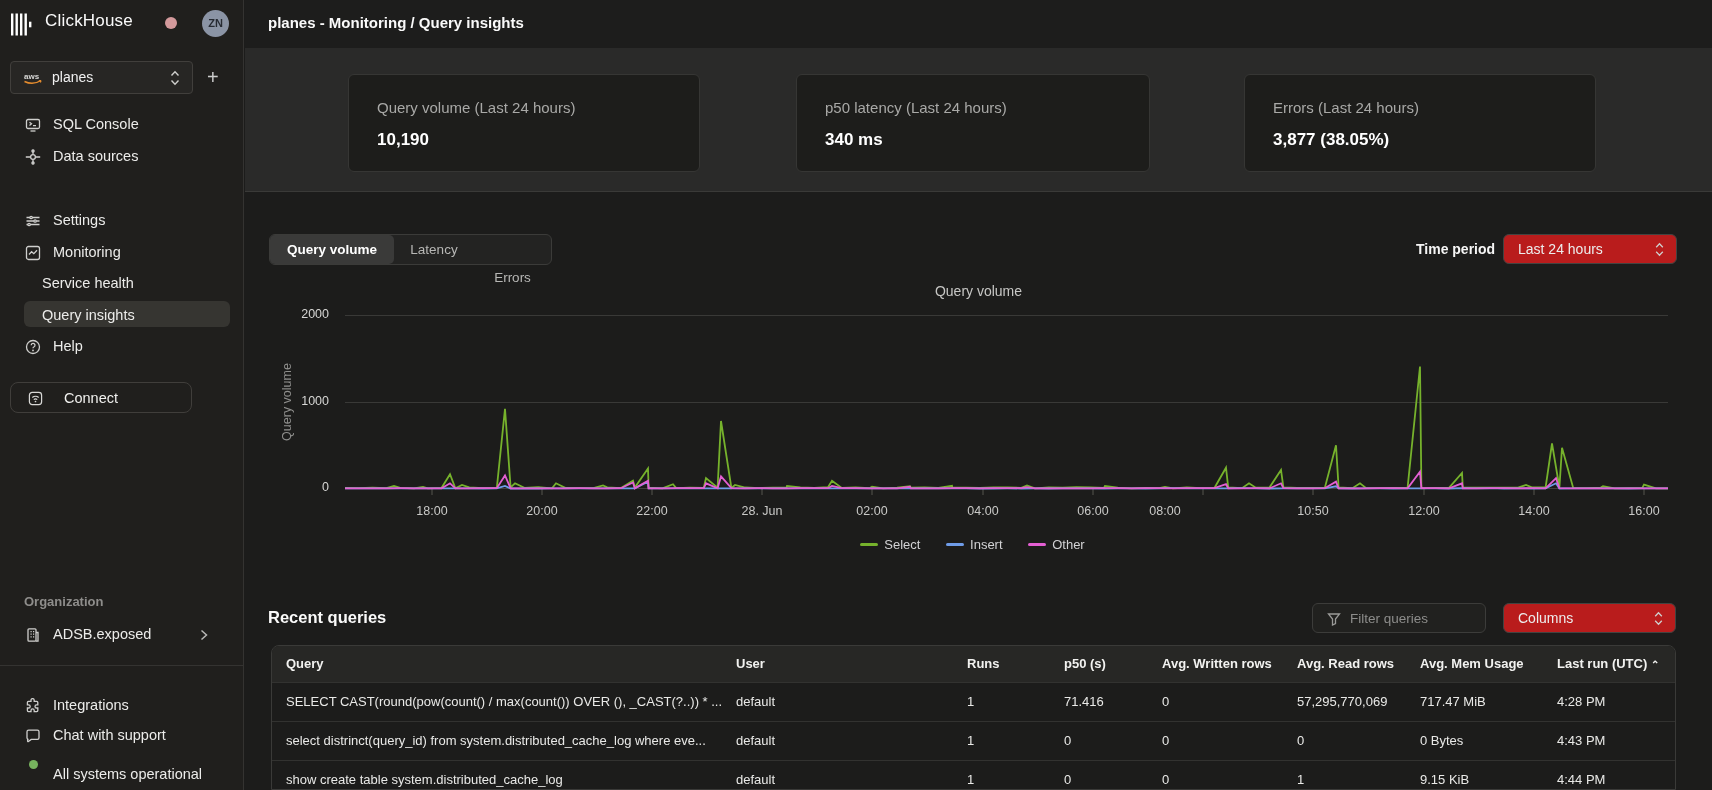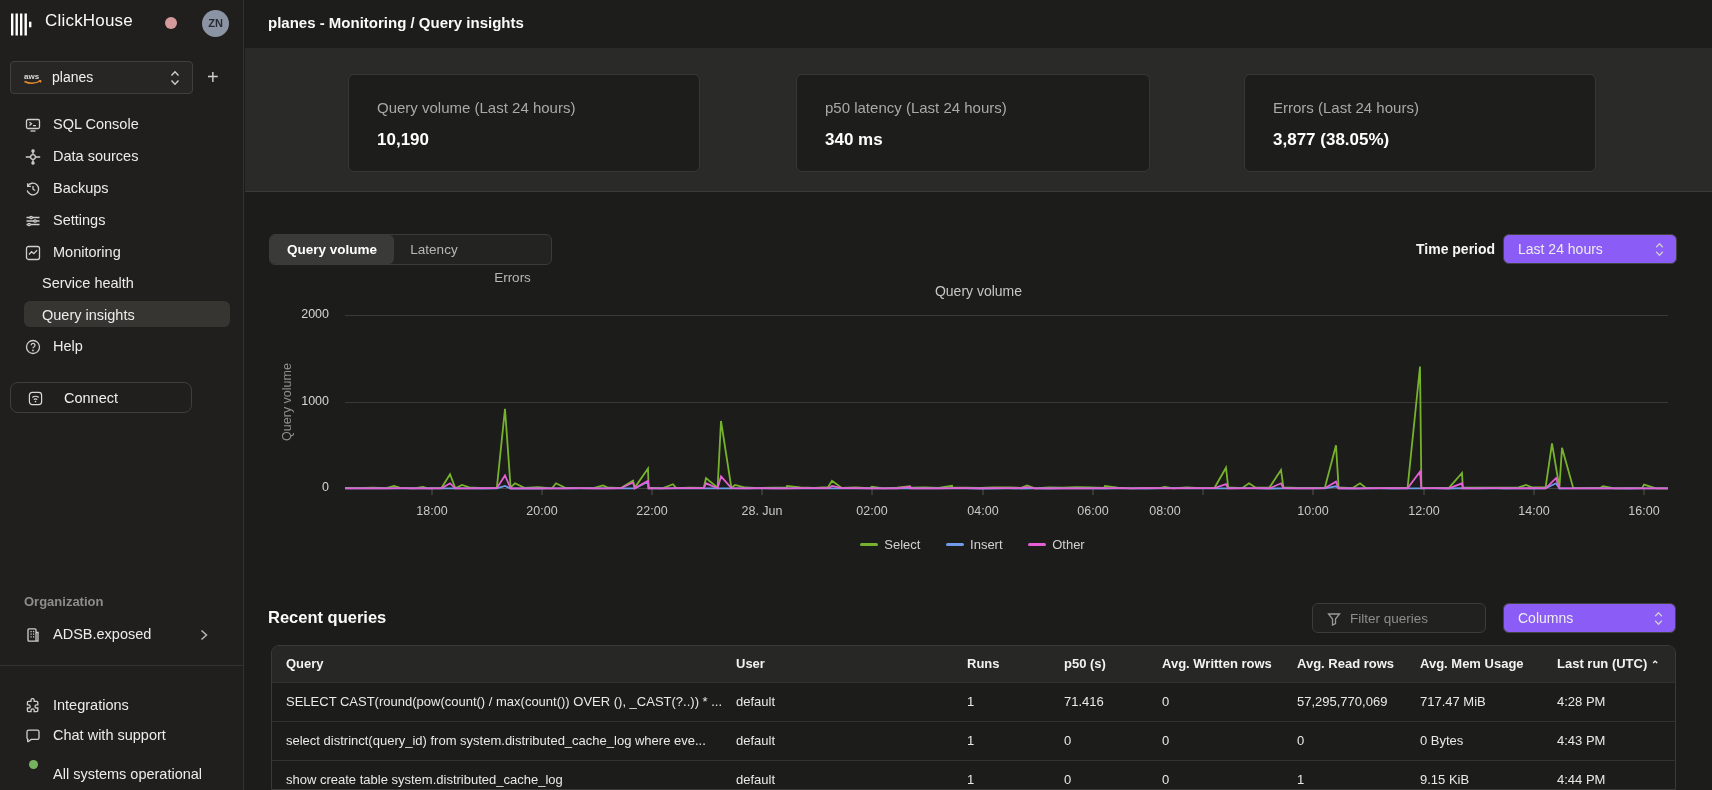--- a/index.html
+++ b/index.html
@@ -44,21 +44,21 @@
 #card3 { left:999px; width:352px; }
 
 
 #content { position:absolute; left:245px; top:193px; width:1489px; height:597px; background:#1c1c1b; }
 
 
 #tabs { position:absolute; left:24px; top:41px; height:31px; border:1px solid #3b3b39; border-radius:6px; display:flex; background:#232322; }
 #tabs .tab { font-size:13.5px; color:#b7b7b5; line-height:29px; text-align:center; }
 #tabs .tab.active { background:#3a3a39; border-radius:5px; color:#ffffff; font-weight:bold; }
 #tp-label { position:absolute; left:1171px; top:48px; font-size:14px; font-weight:bold; color:#f5f5f5; }
-.selbox { position:absolute; height:30px; background:#8b5cf6; border:1px solid #434341; border-radius:6px; }
+.selbox { position:absolute; height:30px; background:#b91c1c; border:1px solid #434341; border-radius:6px; }
 .selbox .stxt { position:absolute; left:14px; top:6px; font-size:14px; color:#ededed; }
 .selbox .chev { position:absolute; right:12px; top:7px; }
 
 #charttitle { position:absolute; left:0; width:1467px; top:90px; text-align:center; font-size:14px; color:#c7c7c5; }
 
 #chartsvg { position:absolute; left:0; top:0; }
 .xlab { position:absolute; top:311px; width:80px; text-align:center; font-size:12.5px; color:#c9c9c7; }
 .ylab { position:absolute; width:60px; text-align:right; font-size:12.5px; color:#d6d6d4; }
 #yaxis-title { position:absolute; left:-3px; top:202px; font-size:12.5px; color:#8f8f8d; transform:rotate(-90deg); transform-origin:center; width:90px; text-align:center;}
 
@@ -120,28 +120,20 @@
     <div class="lb">SQL Console</div>
   </div>
   <div class="navitem" style="top:142px;">
     <svg class="ic" viewBox="0 0 16 16" fill="none" stroke="currentColor" stroke-width="1.3">
       <circle cx="8" cy="8" r="2.4"></circle>
       <path d="M8 0.8 v4.4 M8 10.8 v4.4 M0.8 8 h4.4 M10.8 8 h4.4"></path>
       <circle cx="8" cy="2" r="1.1"></circle>
           <circle cx="8" cy="14" r="1.1"></circle>
     </svg>
     <div class="lb">Data sources</div>
-  </div>
-  <div class="navitem" style="top:174px;">
-    <svg class="ic" viewBox="0 0 16 16" fill="none" stroke="currentColor" stroke-width="1.3">
-      <path d="M2.7 5.2 A5.8 5.8 0 1 1 2.2 9.5"></path>
-      <path d="M2.7 2.2 v3.2 h3.2" fill="none"></path>
-      <path d="M8 5 v3.2 l2.2 1.3"></path>
-    </svg>
-    <div class="lb">Backups</div>
   </div>
   <div class="navitem" style="top:206px;">
     <svg class="ic" viewBox="0 0 16 16" fill="none" stroke="currentColor" stroke-width="1.3">
       <path d="M1.5 4.5 h13 M1.5 8 h13 M1.5 11.5 h13" stroke="none"></path>
       <path d="M1.5 4.5 h3.4 M7.3 4.5 h7.2 M1.5 8 h7.4 M11.3 8 h3.2 M1.5 11.5 h1.4 M5.3 11.5 h9.2"></path>
       <circle cx="6.1" cy="4.5" r="1.2"></circle>
       <circle cx="10.1" cy="8" r="1.2"></circle>
       <circle cx="4.1" cy="11.5" r="1.2"></circle>
     </svg>
     <div class="lb">Settings</div>
@@ -266,21 +258,21 @@
   </svg>
 
   <div class="xlab" style="left:147px;">18:00</div>
   <div class="xlab" style="left:257px;">20:00</div>
   <div class="xlab" style="left:367px;">22:00</div>
   <div class="xlab" style="left:477px;">28. Jun</div>
   <div class="xlab" style="left:587px;">02:00</div>
   <div class="xlab" style="left:698px;">04:00</div>
   <div class="xlab" style="left:808px;">06:00</div>
   <div class="xlab" style="left:880px;">08:00</div>
-  <div class="xlab" style="left:1028px;">10:00</div>
+  <div class="xlab" style="left:1028px;">10:50</div>
   <div class="xlab" style="left:1139px;">12:00</div>
   <div class="xlab" style="left:1249px;">14:00</div>
   <div class="xlab" style="left:1359px;">16:00</div>
 
   <div id="legend">
     <span class="item"><span class="sw" style="background:#76b22c;"></span>Select</span>
     <span class="item"><span class="sw" style="background:#6f9ce8;"></span>Insert</span>
     <span class="item"><span class="sw" style="background:#e45fd3;"></span>Other</span>
   </div>
 

